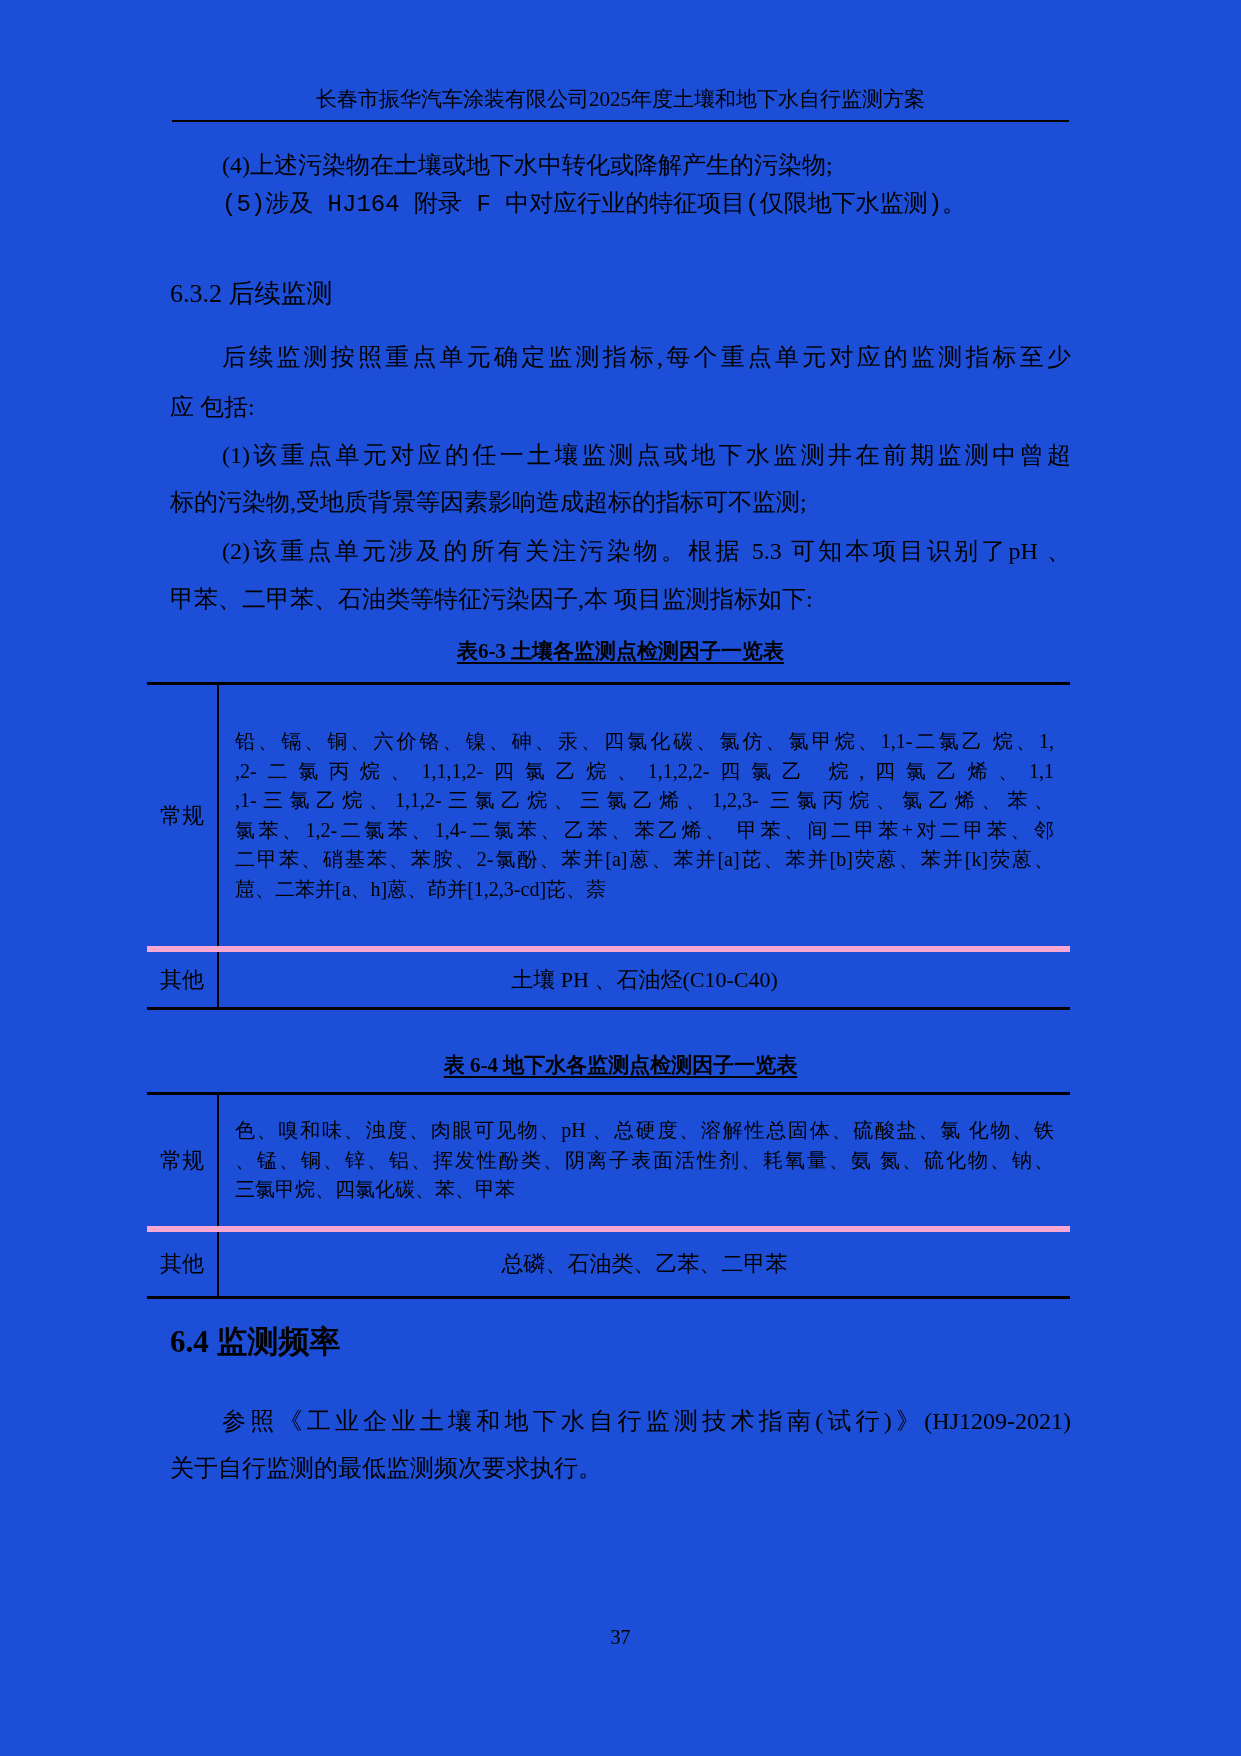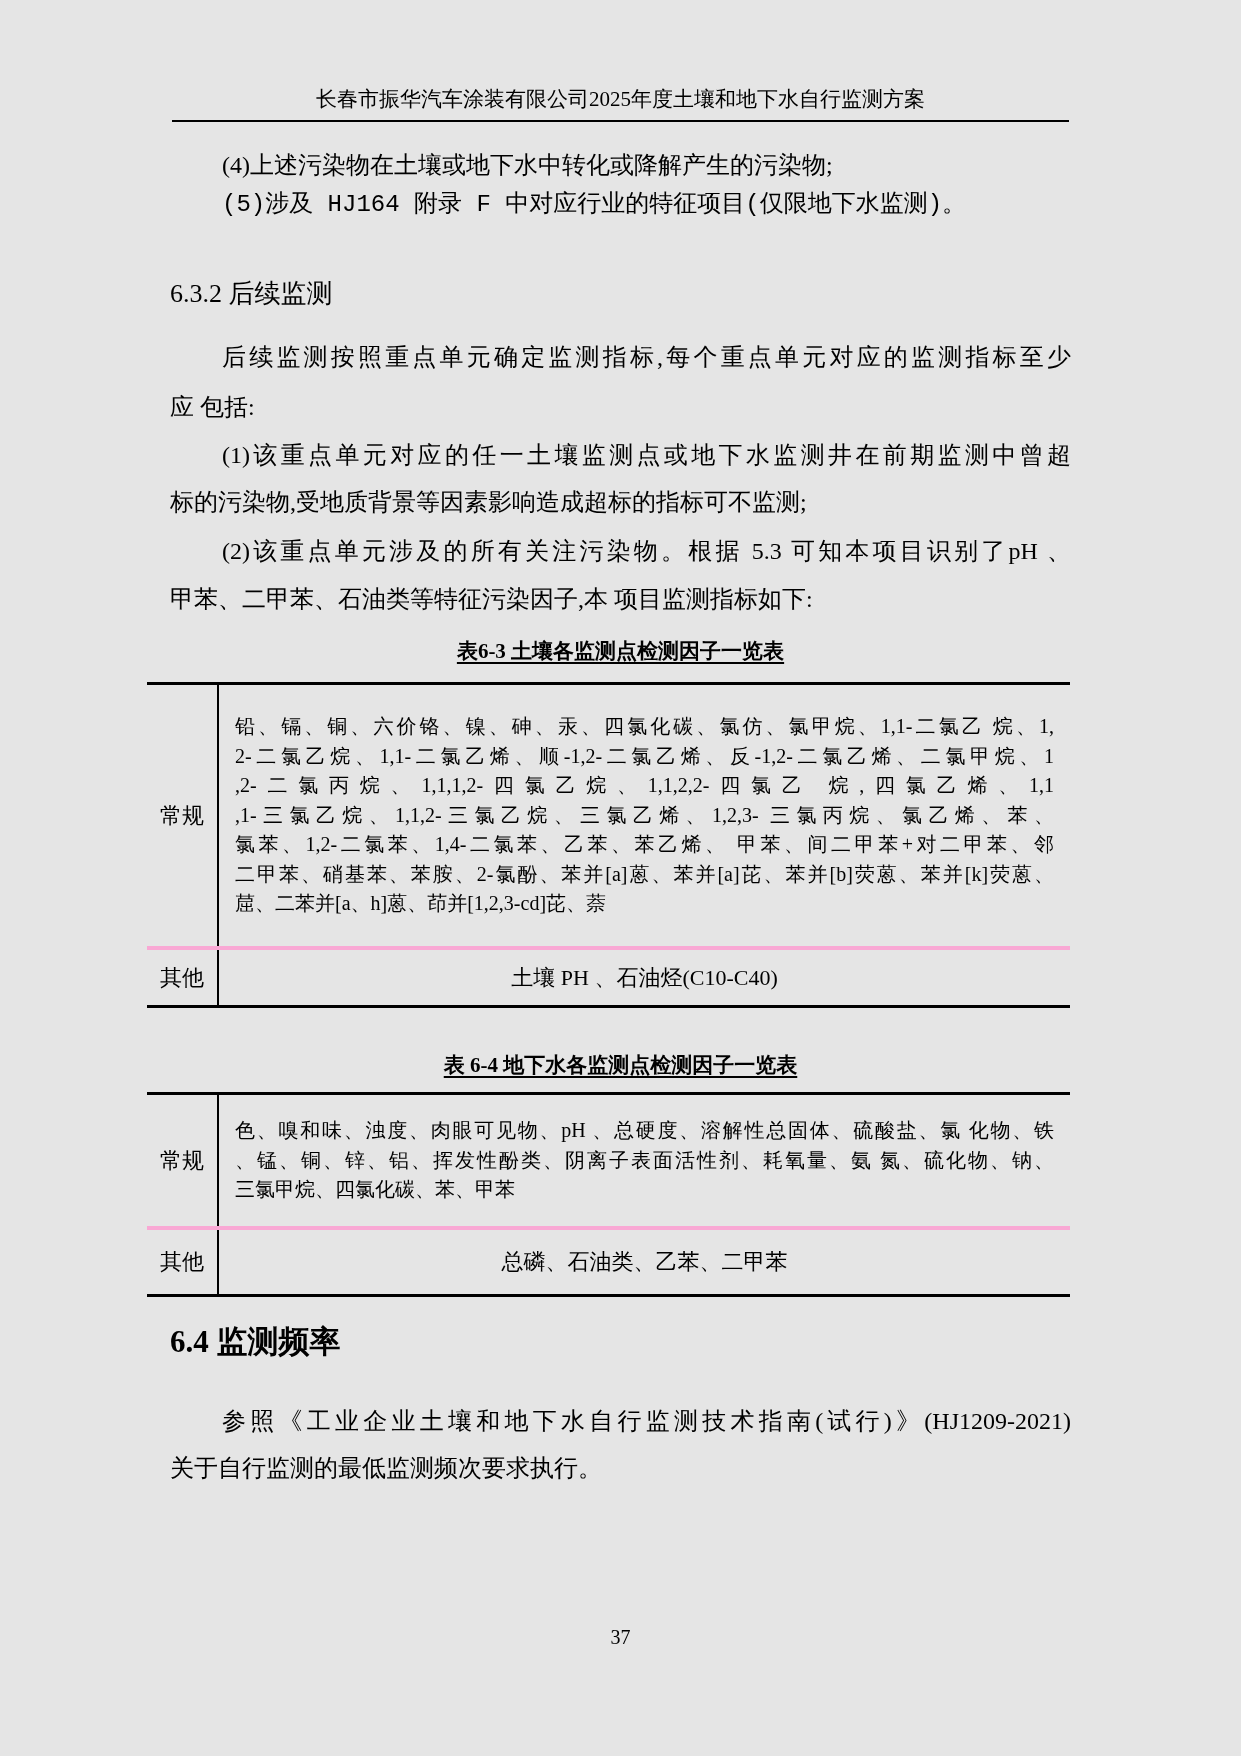--- a/index.html
+++ b/index.html
@@ -1,20 +1,20 @@
 <!DOCTYPE html>
 <html><head>
 <meta charset="utf-8">
 <style>
   html,body { margin:0; padding:0; background:#888; }
   .page {
     position:relative;
     width:1241px; height:1756px;
     margin:0 auto;
-    background:#e5e5e5;
+    background:#1d4ed8;
     font-family:"Liberation Serif","DejaVu Serif",serif;
     color:#000;
     overflow:hidden;
   }
 
   .doc-header {
     position:absolute; top:86px; left:0; width:100%;
     text-align:center; font-size:21px; line-height:26px;
   }
   .header-rule {
@@ -43,21 +43,21 @@
     text-align:center; font-size:21px; font-weight:bold; line-height:26px;
   }
   .tbl-title span { text-decoration:underline; text-underline-offset:4px; }
 
   .tbl {
     position:absolute; left:147px; width:923px;
     border-top:3px solid #000; border-bottom:3px solid #000;
     box-sizing:border-box;
   }
   .trow { display:flex; }
-  .trow.second { border-top:4px solid #f9a8d4; }
+  .trow.second { border-top:6px solid #f9a8d4; }
   .tlabel {
     width:70px; flex:0 0 70px;
     border-right:2px solid #000;
     display:flex; align-items:center; justify-content:center;
     font-size:22px;
   }
   .tcell {
     flex:1; min-width:0;
     display:flex; flex-direction:column; justify-content:center;
     padding:0 16px;
@@ -100,21 +100,20 @@
   <div class="body-line indent stretch" style="top:536px;">(2)该重点单元涉及的所有关注污染物。根据 5.3 可知本项目识别了pH 、</div>
   <div class="body-line" style="top:584px;">甲苯、二甲苯、石油类等特征污染因子,本 项目监测指标如下:</div>
 
   <div class="tbl-title" style="top:638px;"><span>表6-3 土壤各监测点检测因子一览表</span></div>
 
   <div class="tbl" style="top:682px;">
     <div class="trow" style="height:261px;">
       <div class="tlabel">常规</div>
       <div class="tcell">
         <div class="cline">铅、镉、铜、六价铬、镍、砷、汞、四氯化碳、氯仿、氯甲烷、1,1-二氯乙 烷、1,</div>
-        <div class="cline">2-二氯乙烷、1,1-二氯乙烯、顺-1,2-二氯乙烯、反-1,2-二氯乙烯、二氯甲烷、1</div>
         <div class="cline">,2-二氯丙烷、1,1,1,2-四氯乙烷、1,1,2,2-四氯乙 烷,四氯乙烯、1,1</div>
         <div class="cline">,1-三氯乙烷、1,1,2-三氯乙烷、三氯乙烯、1,2,3- 三氯丙烷、氯乙烯、苯、</div>
         <div class="cline">氯苯、1,2-二氯苯、1,4-二氯苯、乙苯、苯乙烯、 甲苯、间二甲苯+对二甲苯、邻</div>
         <div class="cline">二甲苯、硝基苯、苯胺、2-氯酚、苯并[a]蒽、苯并[a]芘、苯并[b]荧蒽、苯并[k]荧蒽、</div>
         <div class="cline lastline">䓛、二苯并[a、h]蒽、茚并[1,2,3-cd]芘、萘</div>
       </div>
     </div>
     <div class="trow second" style="height:55px;">
       <div class="tlabel">其他</div>
       <div class="tcell-center">土壤 PH 、石油烃(C10-C40)</div>

